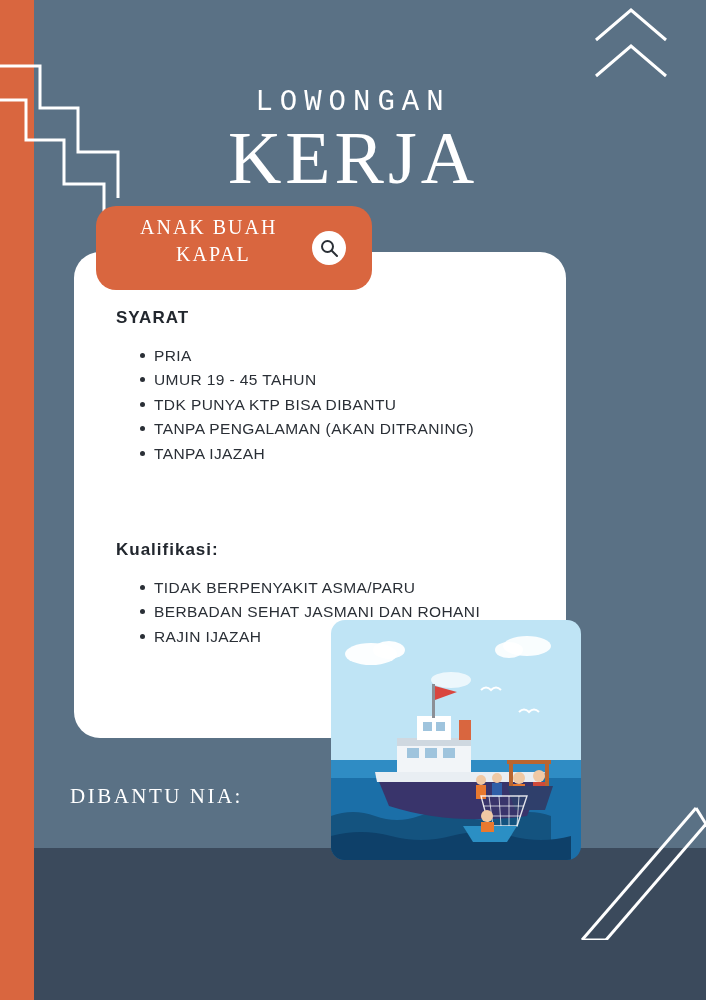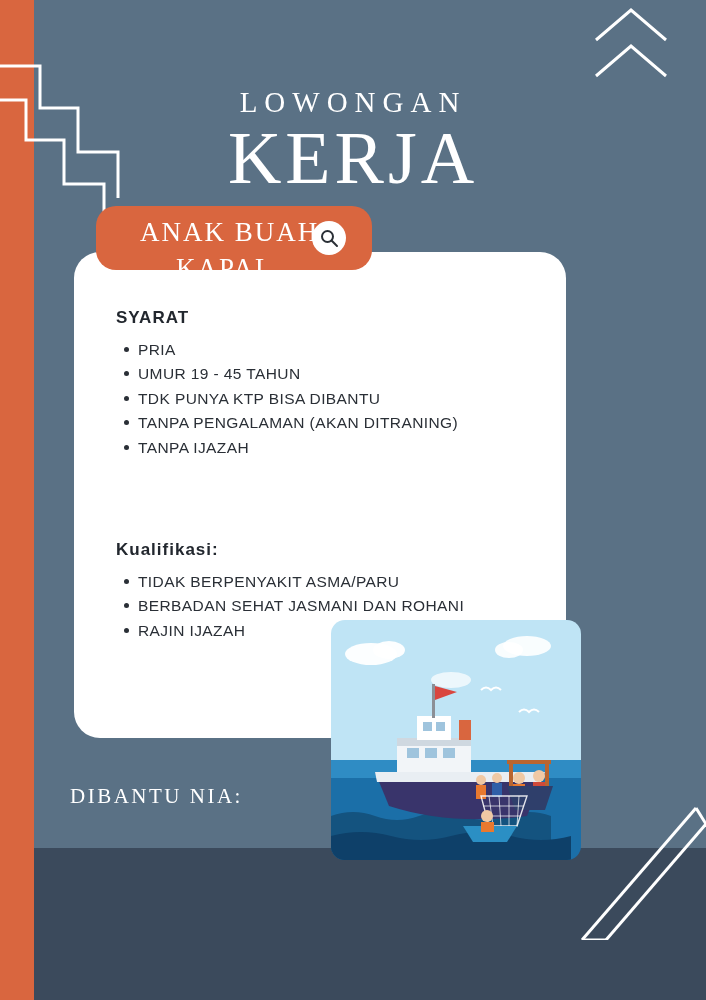--- a/index.html
+++ b/index.html
@@ -72,21 +72,21 @@
   
   .title-small {
     position: absolute;
     top: 86px;
     left: 0;
     width: 706px;
     text-align: center;
     color: #ffffff;
     font-size: 29px;
     letter-spacing: 7px;
-    font-family: Liberation Serif, serif;
+    font-family: Liberation Mono, monospace;
     font-weight: 400;
   }
   .title-big {
     position: absolute;
     top: 120px;
     left: 0;
     width: 706px;
     text-align: center;
     color: #ffffff;
     font-size: 74px;
@@ -94,28 +94,28 @@
     font-family: "Liberation Serif", serif;
     font-weight: 400;
     line-height: 1.05;
   }
   
   .badge {
     position: absolute;
     left: 96px;
     top: 206px;
     width: 276px;
-    height: 64px;
+    height: 84px;
     background: #d9663f;
     border-radius: 20px;
     box-sizing: border-box;
     padding: 8px 16px 8px 44px;
     color: #ffffff;
     font-family: "Liberation Serif", serif;
-    font-size: 27px;
+    font-size: 20px;
     letter-spacing: 2px;
     line-height: 1.35;
     z-index: 4;
   }
   .badge-line2 { padding-left: 36px; }
   .badge-icon {
     position: absolute;
     right: 26px;
     top: 50%;
     transform: translateY(-50%);
@@ -147,21 +147,21 @@
     font-weight: bold;
     letter-spacing: 1px;
     margin: 0 0 10px 0;
     color: #22272e;
   }
   .section-title.kual {
     margin-top: 0;
   }
   ul.req {
     list-style: none;
-    margin: 0;
+    margin: 16px;
     padding: 0 0 0 22px;
   }
   ul.req li {
     position: relative;
     font-size: 15.5px;
     line-height: 1.58;
     letter-spacing: 0.4px;
     color: #2a2f36;
   }
   ul.req li::before {

